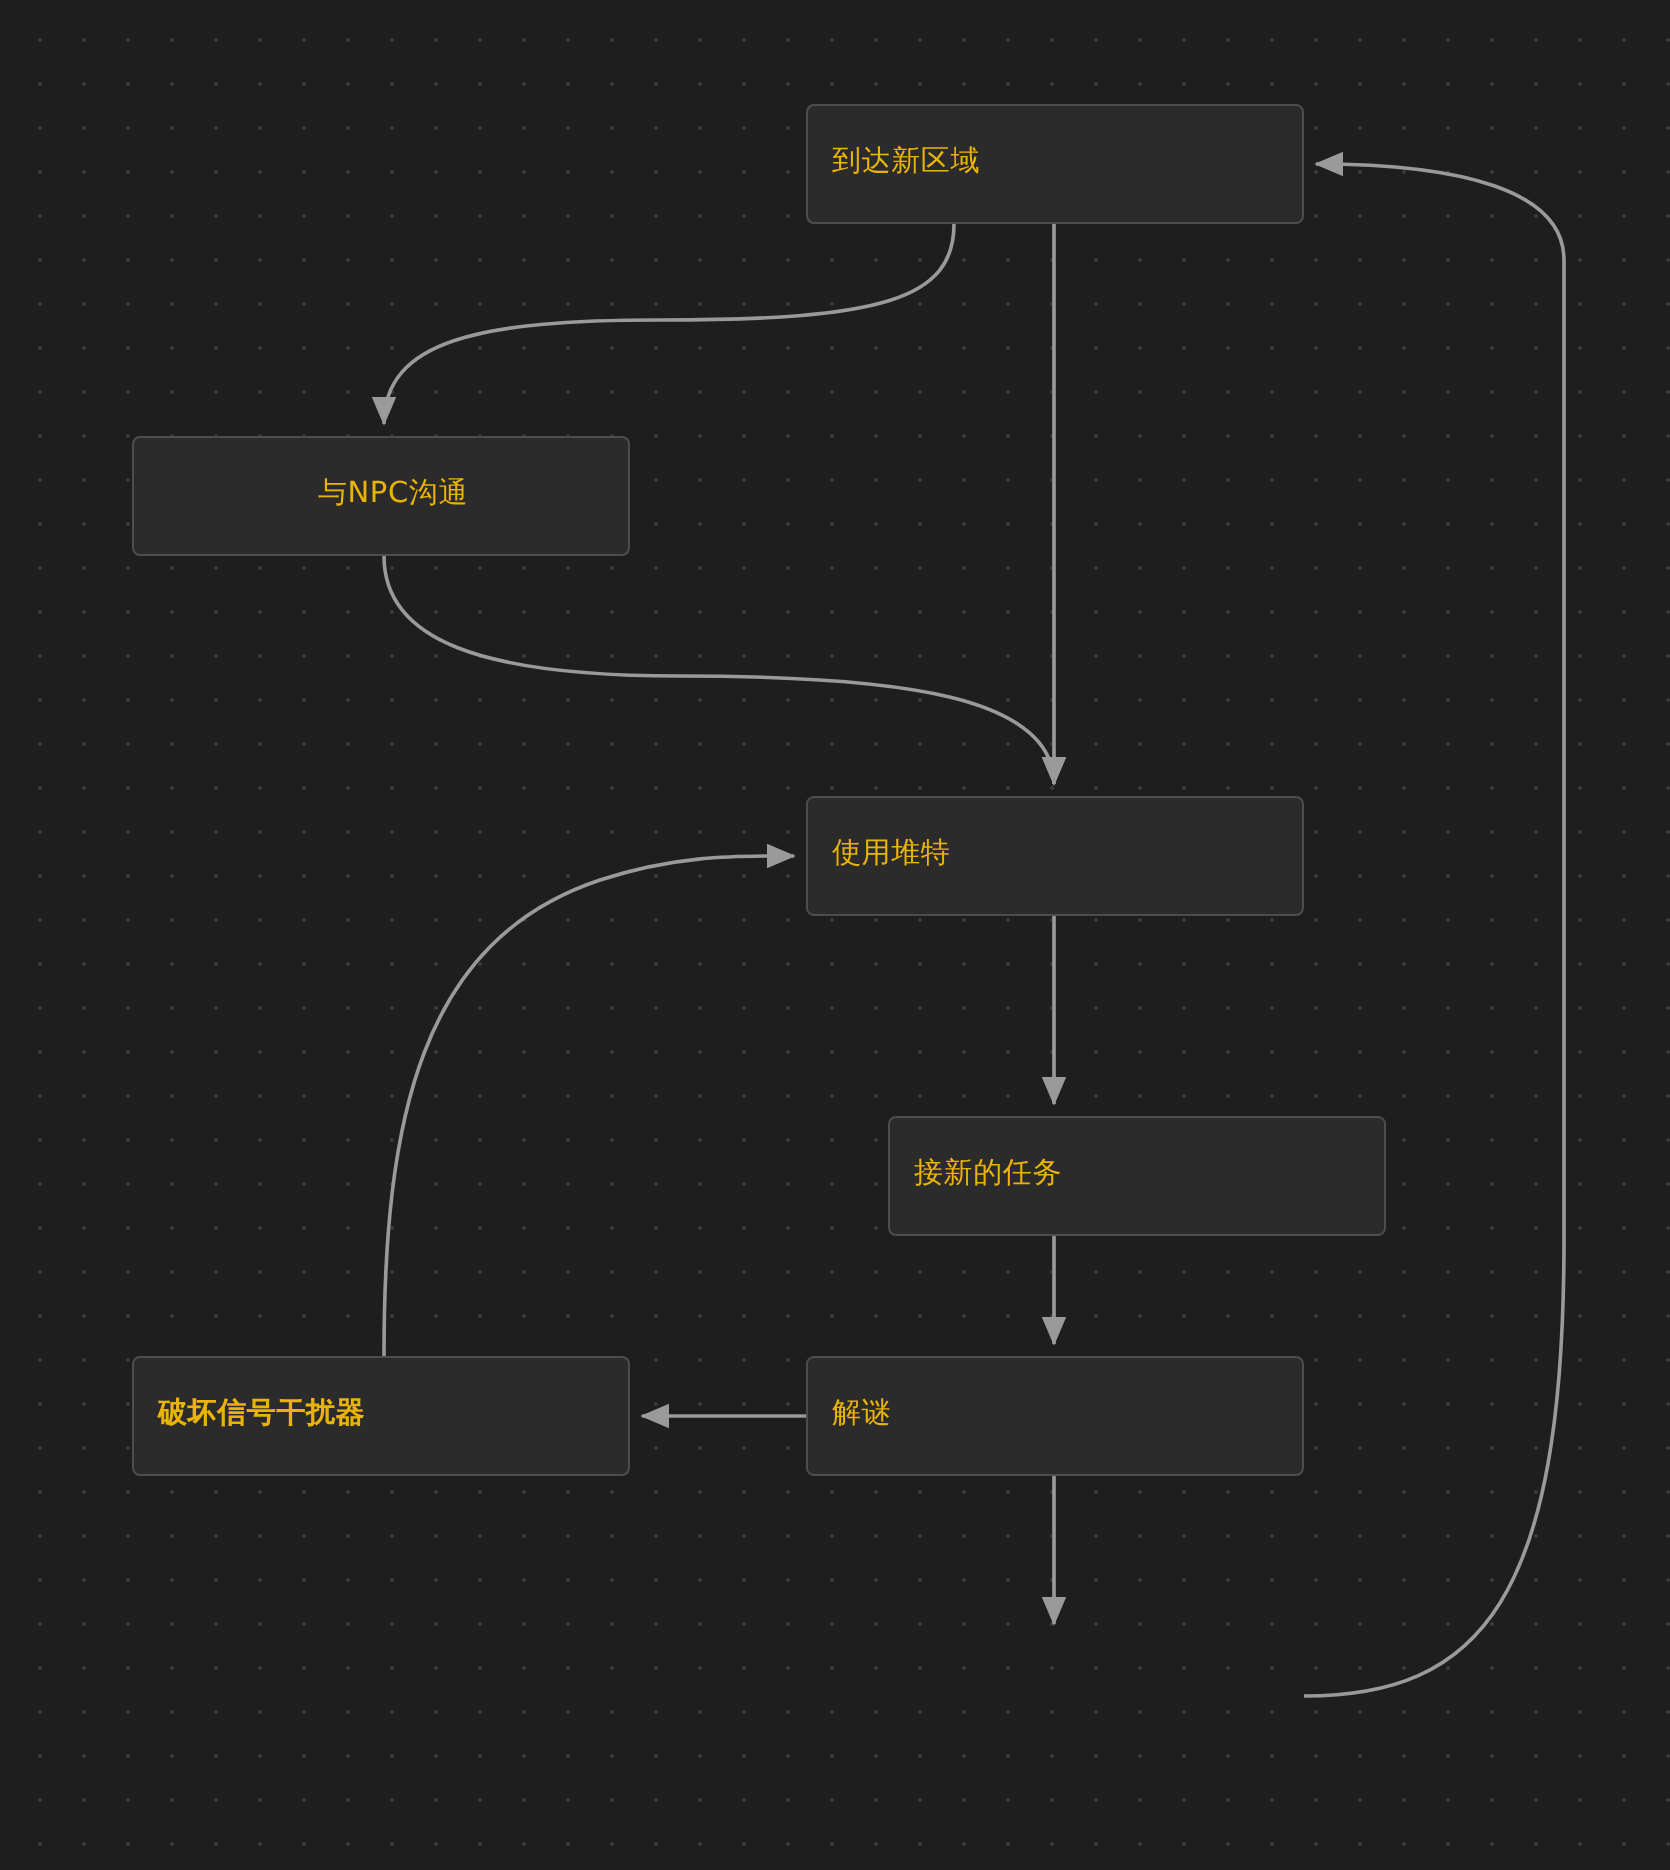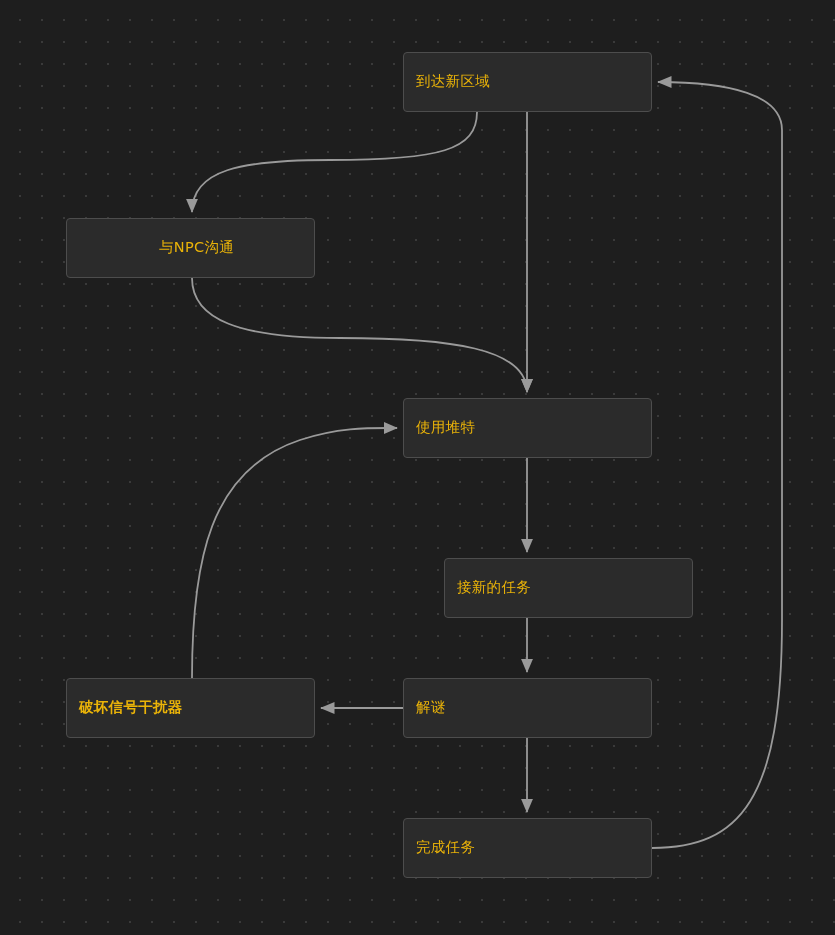--- a/index.html
+++ b/index.html
@@ -92,17 +92,14 @@
   </div>
 
   <div class="node" style="left:403px; top:678px; width:249px; height:60px;">
     <span class="node-label">解谜</span>
   </div>
 
   <div class="node" style="left:66px; top:678px; width:249px; height:60px;font-weight:bold;">
     <span class="node-label">破坏信号干扰器</span>
   </div>
 
-  <div class="node" style="left:403px; top:818px; width:249px; height:60px;">
-    <span class="node-label">完成任务</span>
-  </div>
 
 </div>
 
 </body></html>

